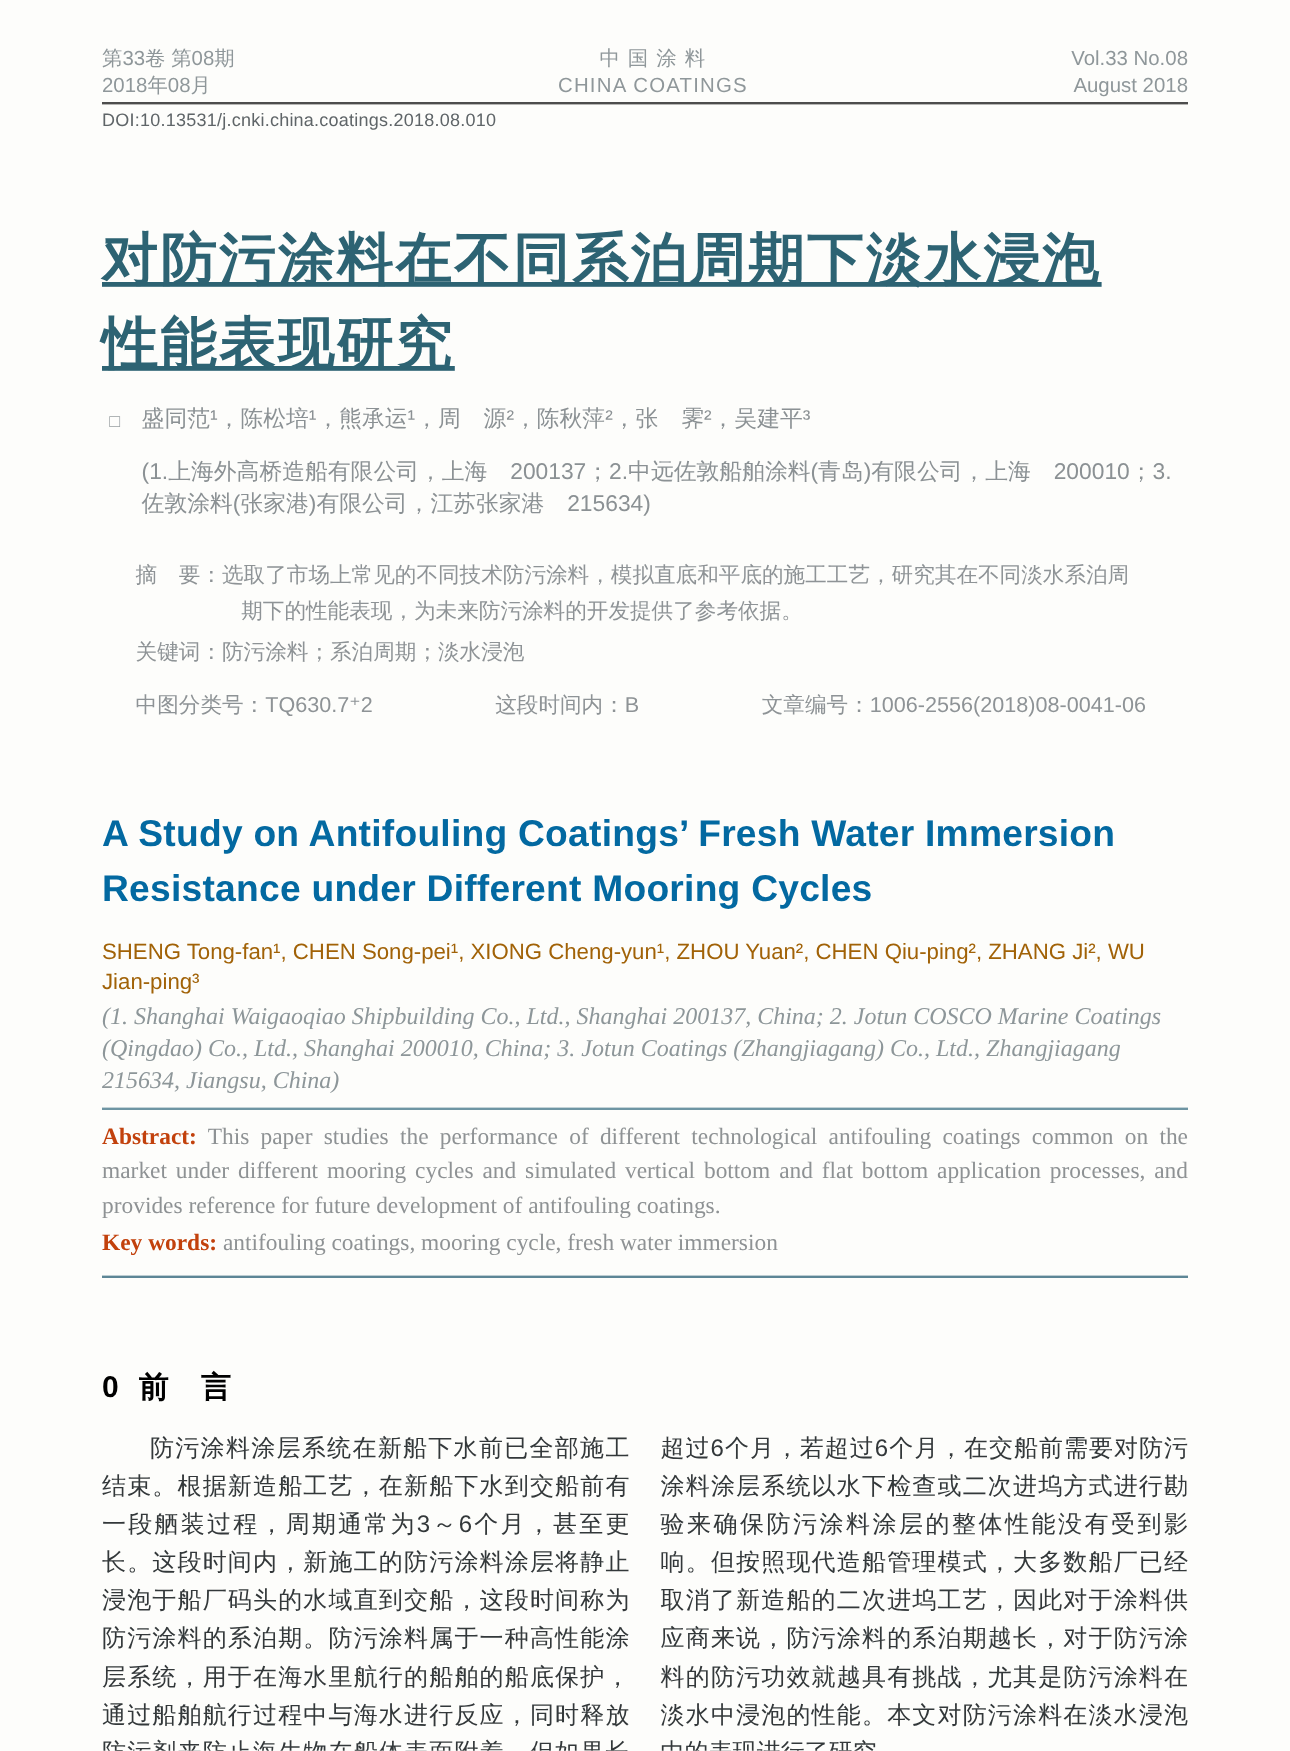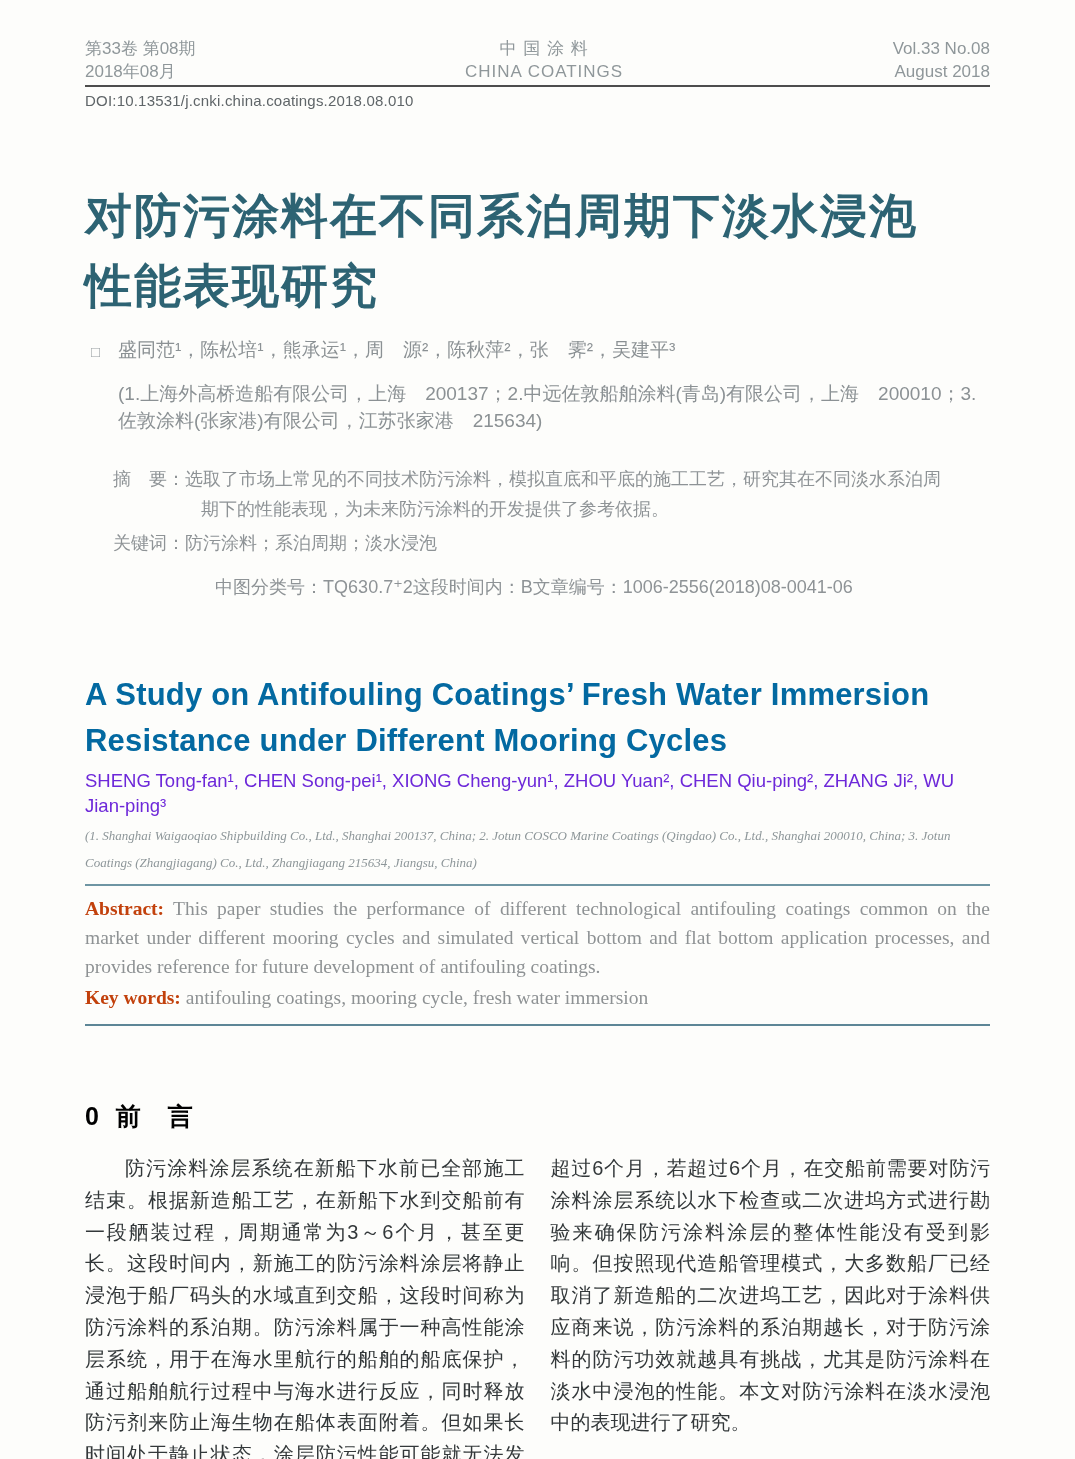--- a/index.html
+++ b/index.html
@@ -25,21 +25,21 @@
   .jheader .col { display: flex; flex-direction: column; gap: 2px; }
   .jheader .c-left { text-align: left; }
   .jheader .c-center { text-align: center; letter-spacing: 1px; }
   .jheader .c-right { text-align: right; }
   .doi-line { margin-top: 5px; font-size: 15px; color: #5f6568; letter-spacing: .2px; }
 
   
   .title-cn {
     margin-top: 72px;
     color: #2d6373; font-weight: bold; font-size: 47px;
-    line-height: 70px; letter-spacing: 2px;
+    line-height: 70px; letter-spacing: 2px; text-decoration: underline;
   }
   .authors-cn {
     position: relative; margin-top: 16px; padding-left: 33px;
     color: #8b9194; font-size: 19px; line-height: 26px;
   }
   .author-marker {
     position: absolute; left: 6px; top: 2px;
     font-size: 15px; color: #9aa0a3;
   }
   .affil-cn {
@@ -48,31 +48,31 @@
   }
   .teal-bar { margin-top: 8px; height: 6px; background: #255c6e; width: 100%; }
 
   
   .abs-block {
     margin-top: 22px; padding: 0 35px 0 28px;
     color: #8e9396; font-size: 18px; line-height: 30px;
   }
   .abs-hang { padding-left: 88px; text-indent: -88px; }
   .kw-line { margin-top: 4px; }
-  .clc-row { display: flex; justify-content: center; margin-top: 14px; }
+  .clc-row { display: flex; justify-content: space-between; margin-top: 14px; }
 
   
   .title-en {
     margin-top: 70px;
     color: #0369a1; font-weight: bold; font-size: 31px;
     line-height: 46px; letter-spacing: .2px;
   }
-  .authors-en { margin-top: 4px; color: #6d28d9; font-size: 18.5px; line-height: 25px; }
+  .authors-en { margin-top: 16px; color: #a16207; font-size: 18.5px; line-height: 25px; }
   .affil-en {
-    margin-top: 4px; color: #8d9699; font-size: 13px; line-height: 27px;
+    margin-top: 4px; color: #8d9699; font-size: 20px; line-height: 27px;
     font-family: "Liberation Serif", "DejaVu Serif", serif; font-style: italic;
     border-bottom: 2px solid #6e95a3; padding-bottom: 8px;
   }
   .abs-en {
     margin-top: 8px; color: #8e9294; font-size: 19.5px; line-height: 29px;
     font-family: "Liberation Serif", "DejaVu Serif", serif;
     text-align: justify;
     border-bottom: 2px solid #5d8696; padding-bottom: 12px;
   }
   .abs-en b { color: #c2410c; }

